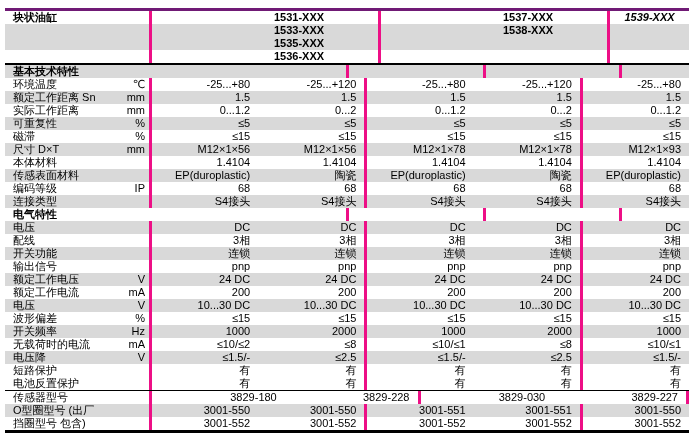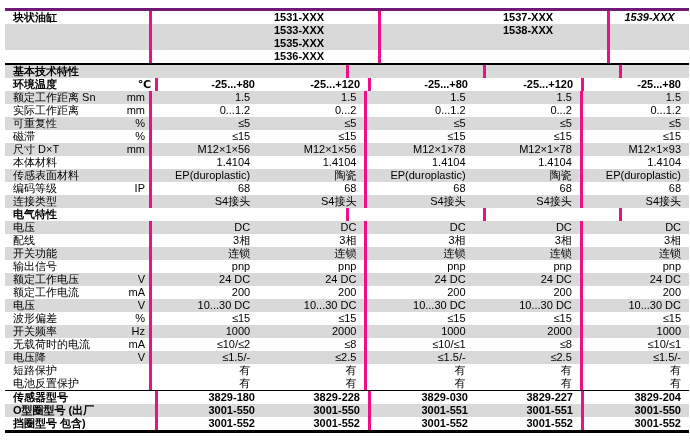--- a/index.html
+++ b/index.html
@@ -3,21 +3,21 @@
 <meta charset="utf-8">
 <style>
   html,body{margin:0;padding:0;background:#ffffff;}
   body{width:690px;height:448px;overflow:hidden;
        font-family:"Liberation Sans","DejaVu Sans",sans-serif;
        font-size:11px;color:#000;}
   #sheet{margin:8px 0 0 5px;width:684px;
          border-top:3px solid #701a75;border-bottom:3px solid #000;}
   .row{display:flex;height:13px;line-height:13px;white-space:nowrap;}
   .row.shaded{background:#d9d9d9;}
-  .row.bold{font-weight:bold;gap:6px;}
+  .row.bold{font-weight:normal;}
   .row.topline{border-top:1px solid #000;}
   #head-block{border-bottom:2px solid #000;}
   .c-label{width:103px;padding-left:8px;box-sizing:border-box;overflow:hidden;}
   .c-unit{width:44px;box-sizing:border-box;text-align:right;padding-right:4px;
           border-right:3px solid var(--mag);}
   .c-val{flex:1 1 0;box-sizing:border-box;text-align:right;padding-right:8px;overflow:hidden;}
   .c-val.sep{border-right:3px solid var(--mag);}
   .c-group{box-sizing:border-box;text-align:center;font-weight:bold;overflow:hidden;}
   .c-group.g2{flex:2 1 0;border-right:3px solid var(--mag);padding-left:68px;}
   .c-group.g1{flex:1 1 0;font-style:italic;}
@@ -284,21 +284,20 @@
         <div class="c-val sep">有</div>
         <div class="c-val">有</div>
       </div>
       <div class="row bold topline">
         <div class="c-label">传感器型号</div>
         <div class="c-unit"></div>
         <div class="c-val">3829-180</div>
         <div class="c-val sep">3829-228</div>
         <div class="c-val">3829-030</div>
         <div class="c-val sep">3829-227</div>
-        <div class="c-val">3829-204</div>
       </div>
       <div class="row shaded bold">
         <div class="c-label">O型圈型号 (出厂</div>
         <div class="c-unit"></div>
         <div class="c-val">3001-550</div>
         <div class="c-val sep">3001-550</div>
         <div class="c-val">3001-551</div>
         <div class="c-val sep">3001-551</div>
         <div class="c-val">3001-550</div>
       </div>

